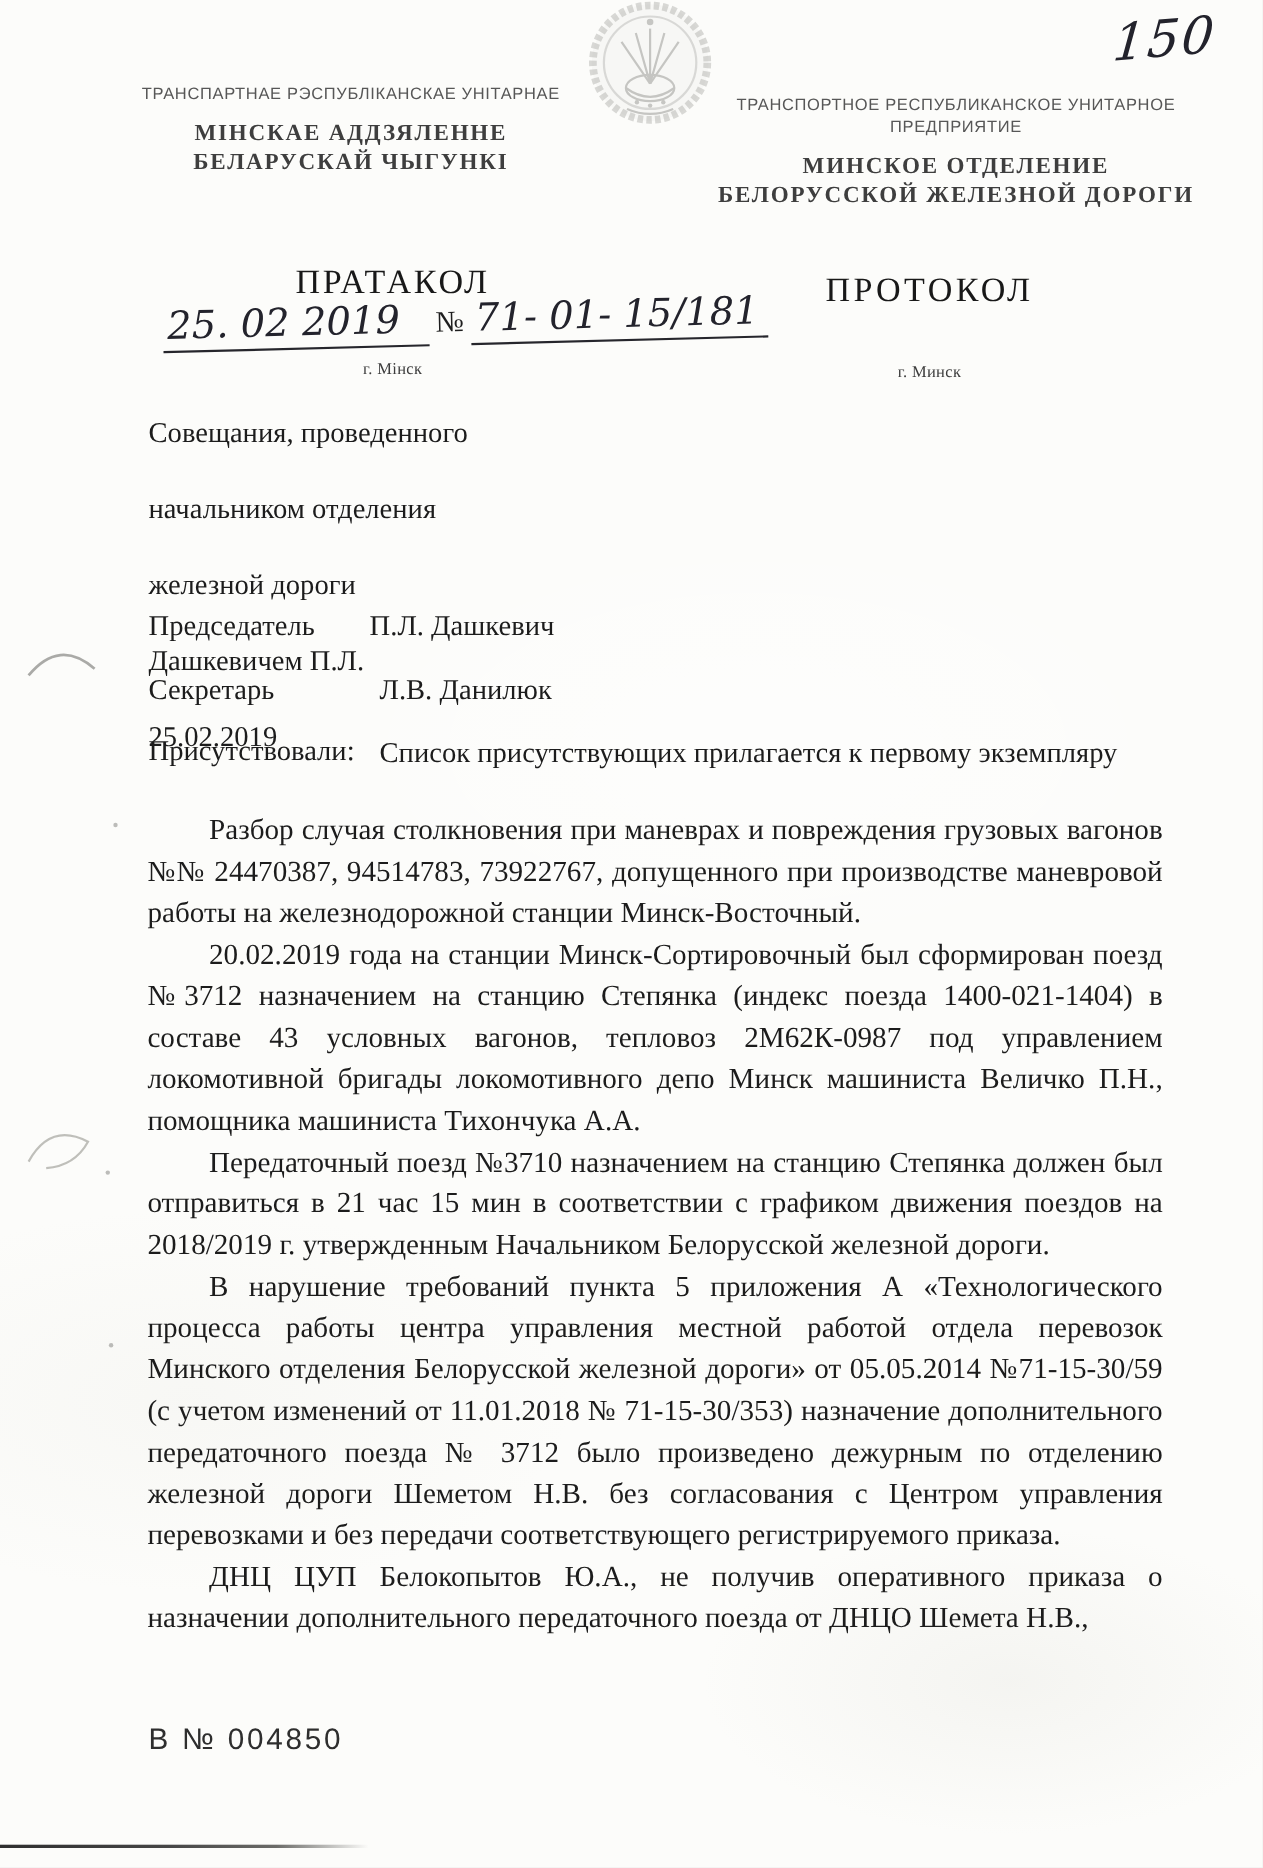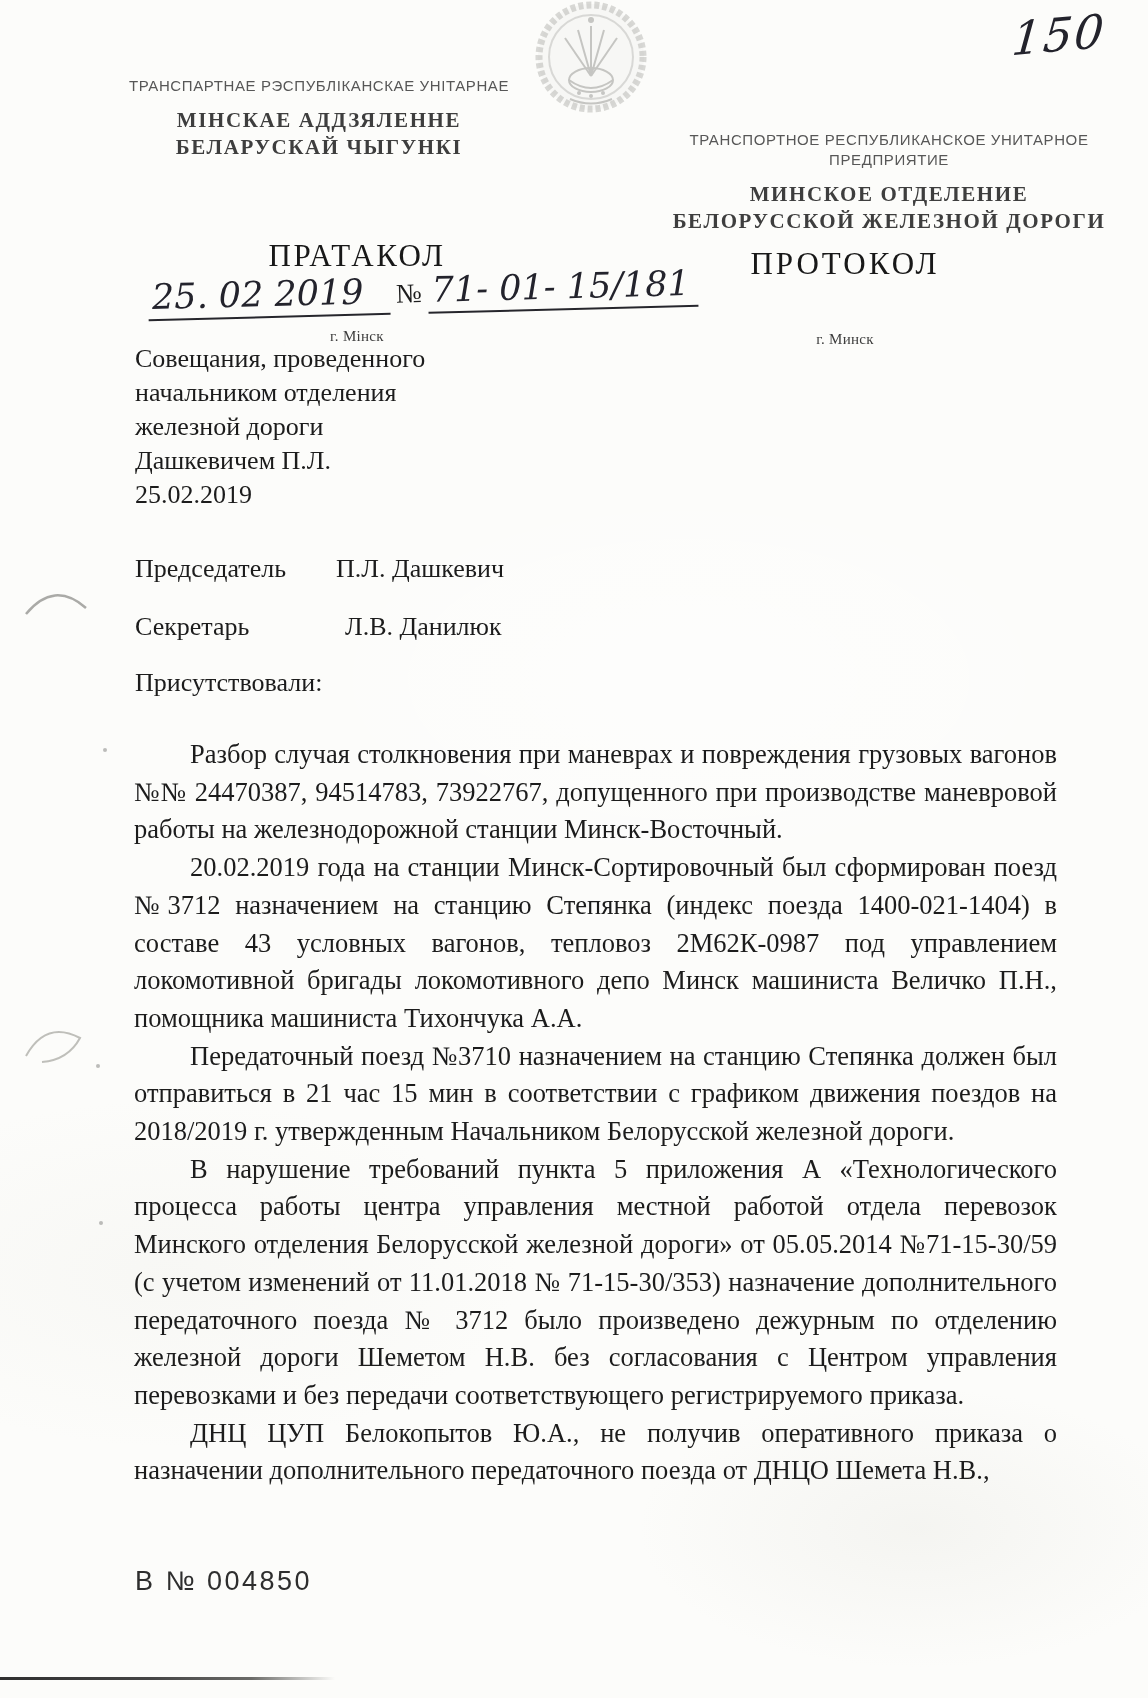--- a/index.html
+++ b/index.html
@@ -32,21 +32,21 @@
   .hand{
     font-family:"DejaVu Serif", serif;
     font-style:italic;color:#23232c;
   }
   .pagenum-hand{font-size:46px;transform:rotate(-5deg) skewX(-10deg);letter-spacing:2px;}
   .protocol-title{font-size:31px;letter-spacing:2.5px;text-align:center;color:#181818;}
   .hand-line{font-size:35px;transform:rotate(-1.5deg);white-space:nowrap;}
   .hand-underline{border-bottom:2.5px solid #26262c;display:inline-block;padding:0 8px 2px 4px;}
   .num-sign{font-style:normal;font-size:27px;font-family:"Liberation Serif",serif;color:#1e1e1e;padding:0 6px;}
   .city-small{font-size:15px;color:#3c3c3c;text-align:center;letter-spacing:.3px;}
-  .meeting-line{font-size:26px;line-height:34px;}
+  .meeting-line{font-size:26px;line-height:34px;margin-top:35px;}
   .prt-label{font-size:26px;}
   .prt-name{font-size:26px;}
   .attendees-val{font-size:26px;line-height:37px;text-align:justify;}
   .body-par{
     font-size:26.5px;line-height:37.7px;text-align:justify;
     text-indent:56px;margin:0;
   }
   .footer-num{
     font-family:"Liberation Sans", sans-serif;
     font-size:27px;color:#2e2e2e;letter-spacing:2.5px;
@@ -89,21 +89,21 @@
   </div>
 
   <div class="abs org-block" style="left:98px;top:76px;width:442px;">
     <div class="org-small">ТРАНСПАРТНАЕ РЭСПУБЛІКАНСКАЕ УНІТАРНАЕ</div>
     <div class="org-bold">
       <div>МІНСКАЕ АДДЗЯЛЕННЕ</div>
       <div>БЕЛАРУСКАЙ ЧЫГУНКІ</div>
     </div>
   </div>
 
-  <div class="abs org-block" style="left:660px;top:86px;width:458px;margin-top:44px;">
+  <div class="abs org-block" style="left:640px;top:86px;width:458px;">
     <div class="org-small">ТРАНСПОРТНОЕ РЕСПУБЛИКАНСКОЕ УНИТАРНОЕ</div>
     <div class="org-small">ПРЕДПРИЯТИЕ</div>
     <div class="org-bold">
       <div>МИНСКОЕ ОТДЕЛЕНИЕ</div>
       <div>БЕЛОРУССКОЙ ЖЕЛЕЗНОЙ ДОРОГИ</div>
     </div>
   </div>
 
   <div class="abs protocol-title" style="left:157px;top:238px;width:400px;">ПРАТАКОЛ</div>
 
@@ -125,20 +125,21 @@
     <div class="meeting-line">25.02.2019</div>
   </div>
 
   <div class="abs prt-label" style="left:135px;top:554px;">Председатель</div>
   <div class="abs prt-name" style="left:336px;top:554px;">П.Л. Дашкевич</div>
 
   <div class="abs prt-label" style="left:135px;top:612px;">Секретарь</div>
   <div class="abs prt-name" style="left:345px;top:612px;">Л.В. Данилюк</div>
 
   <div class="abs prt-label" style="left:135px;top:668px;">Присутствовали:</div>
+  <div class="abs attendees-val" style="left:345px;top:666px;width:698px;">Список присутствующих прилагается к первому экземпляру</div>
 
   <div class="abs" style="left:122px;top:736px;width:923px;margin-left:12px;">
     <p class="body-par">Разбор случая столкновения при маневрах и повреждения грузовых вагонов №№ 24470387, 94514783, 73922767, допущенного при производстве маневровой работы на железнодорожной станции Минск-Восточный.</p>
     <p class="body-par">20.02.2019 года на станции Минск-Сортировочный был сформирован поезд №3712 назначением на станцию Степянка (индекс поезда 1400-021-1404) в составе 43 условных вагонов, тепловоз 2М62К-0987 под управлением локомотивной бригады локомотивного депо Минск машиниста Величко П.Н., помощника машиниста Тихончука А.А.</p>
     <p class="body-par">Передаточный поезд №3710 назначением на станцию Степянка должен был отправиться в 21 час 15 мин в соответствии с графиком движения поездов на 2018/2019 г. утвержденным Начальником Белорусской железной дороги.</p>
     <p class="body-par">В нарушение требований пункта 5 приложения А «Технологического процесса работы центра управления местной работой отдела перевозок Минского отделения Белорусской железной дороги» от 05.05.2014 №71-15-30/59 (с учетом изменений от 11.01.2018 № 71-15-30/353) назначение дополнительного передаточного поезда № 3712 было произведено дежурным по отделению железной дороги Шеметом Н.В. без согласования с Центром управления перевозками и без передачи соответствующего регистрируемого приказа.</p>
     <p class="body-par">ДНЦ ЦУП Белокопытов Ю.А., не получив оперативного приказа о назначении дополнительного передаточного поезда от ДНЦО Шемета Н.В.,</p>
   </div>
 
   <div class="abs footer-num" style="left:135px;top:1566px;">В  № 004850</div>

